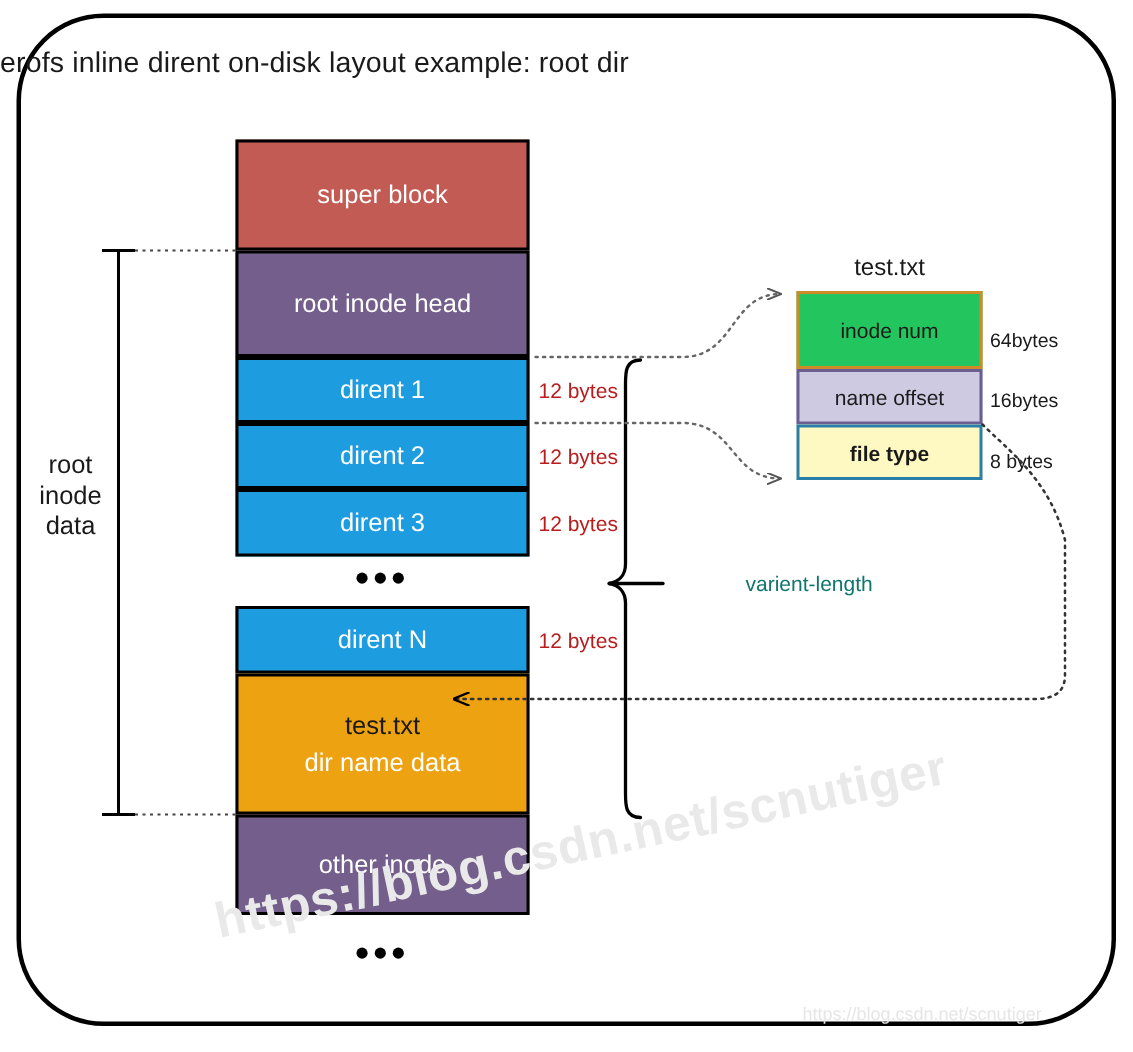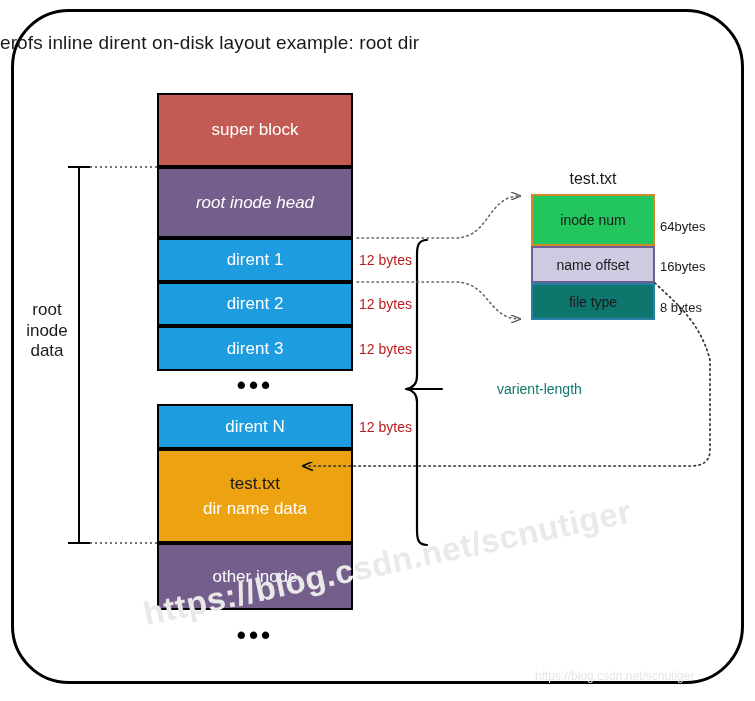--- a/index.html
+++ b/index.html
@@ -93,21 +93,21 @@
     width: 124px;
     box-sizing: border-box;
     display: flex;
     align-items: center;
     justify-content: center;
     font-size: 14px;
     color: #1a1a1a;
   }
   .dbox.o  { background: #22c55e; border: 2px solid #d18a28; }
   .dbox.l  { background: #cdcae2; border: 2px solid #6a5f93; }
-  .dbox.b  { background: #0f766e; border: 2px solid #2a7fa8; }
+  .dbox.b  { background: #fef9c3; border: 2px solid #2a7fa8; font-weight: bold; }
 
   #dbox-title {
     position: absolute;
     left: 531px;
     top: 170px;
     width: 124px;
     text-align: center;
     font-size: 16px;
     color: #1a1a1a;
   }
@@ -172,21 +172,21 @@
 <div id="canvas">
 
   <div id="frame"></div>
 
   <div id="title">erofs inline dirent on-disk layout example: root dir</div>
 
   <div class="blk red" style="top:93px; height:74px;">
     <span class="blk-sub">super block</span>
   </div>
 
-  <div class="blk purple" style="top:167px; height:71px;font-style:italic;">
+  <div class="blk purple" style="top:167px; height:71px;">
     <span class="blk-sub">root inode head</span>
   </div>
 
   <div class="blk blue" style="top:238px; height:44px;">
     <span class="blk-sub">dirent 1</span>
   </div>
 
   <div class="blk blue" style="top:282px; height:44px;">
     <span class="blk-sub">dirent 2</span>
   </div>

